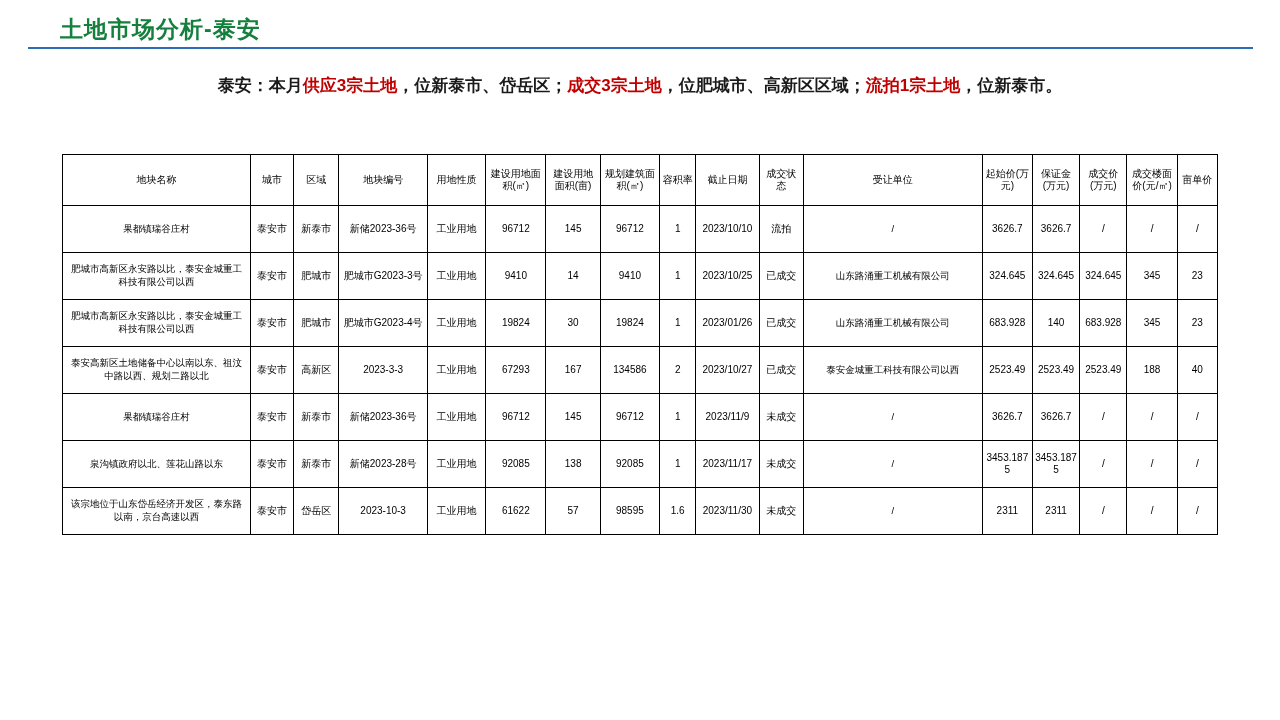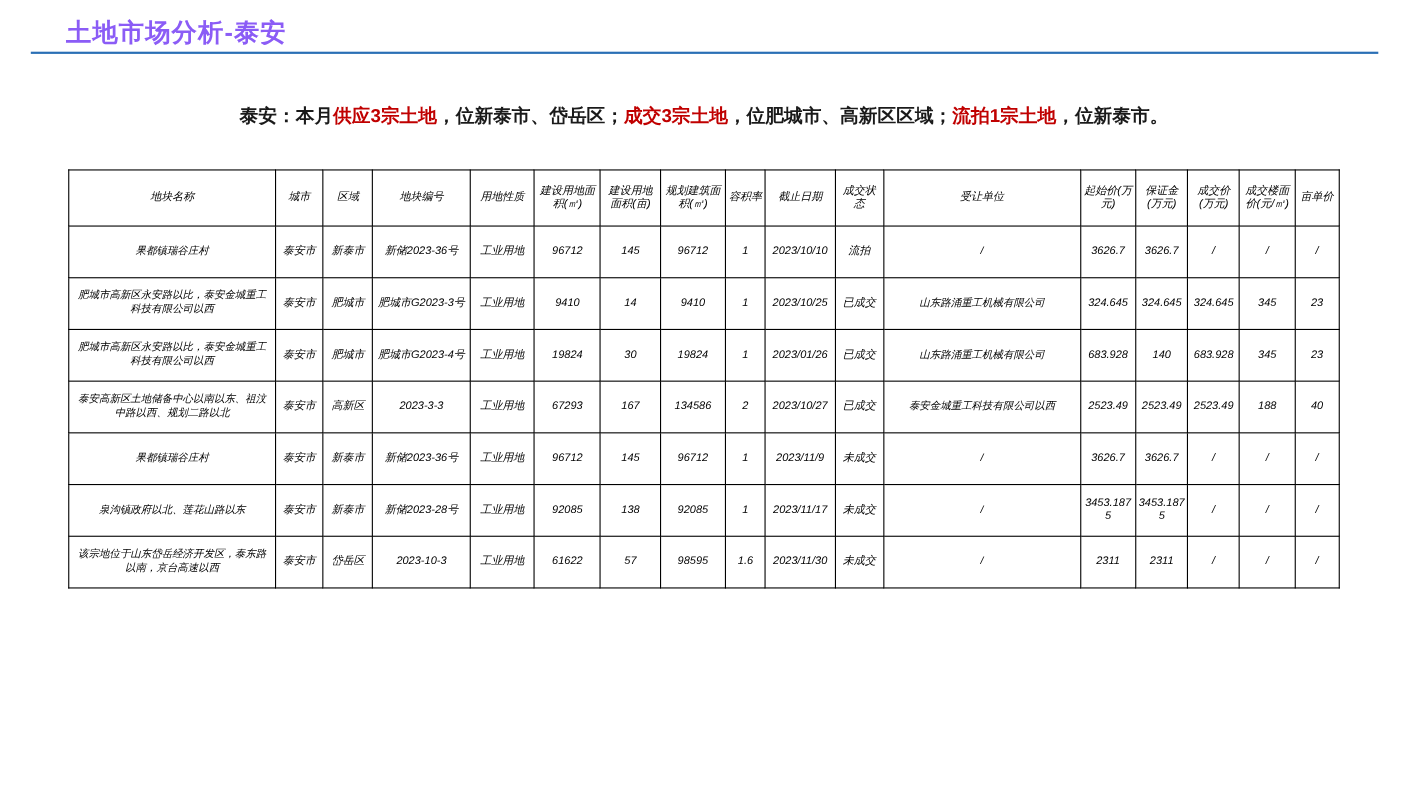--- a/index.html
+++ b/index.html
@@ -21,56 +21,54 @@
     height: 720px;
     box-sizing: border-box;
   }
   .title {
     position: absolute;
     left: 60px;
     top: 14px;
     font-size: 23px;
     font-weight: bold;
     letter-spacing: 1px;
-    color: #8b5cf6;
+    color: #15803d;
   }
   .title-rule {
     position: absolute;
     left: 28px;
     top: 47px;
     width: 1225px;
     height: 2px;
     background: #2a6fb5;
   }
   .summary {
     position: absolute;
     left: 0;
     top: 74px;
     width: 1280px;
     text-align: center;
     font-size: 17px;
     font-weight: bold;
     color: #1a1a1a;
-    margin-top: 20px;
   }
   .summary .hl {
     color: #c00000;
   }
   .table-wrap {
     position: absolute;
     left: 62px;
     top: 154px;
     width: 1156px;
   }
   table.land {
     border-collapse: collapse;
     table-layout: fixed;
     width: 1156px;
     font-size: 10px;
-    font-style: italic;
   }
   table.land th, table.land td {
     border: 1px solid #000000;
     text-align: center;
     vertical-align: middle;
     padding: 2px 2px;
     line-height: 1.18;
     word-break: break-all;
     background: #ffffff;
   }

